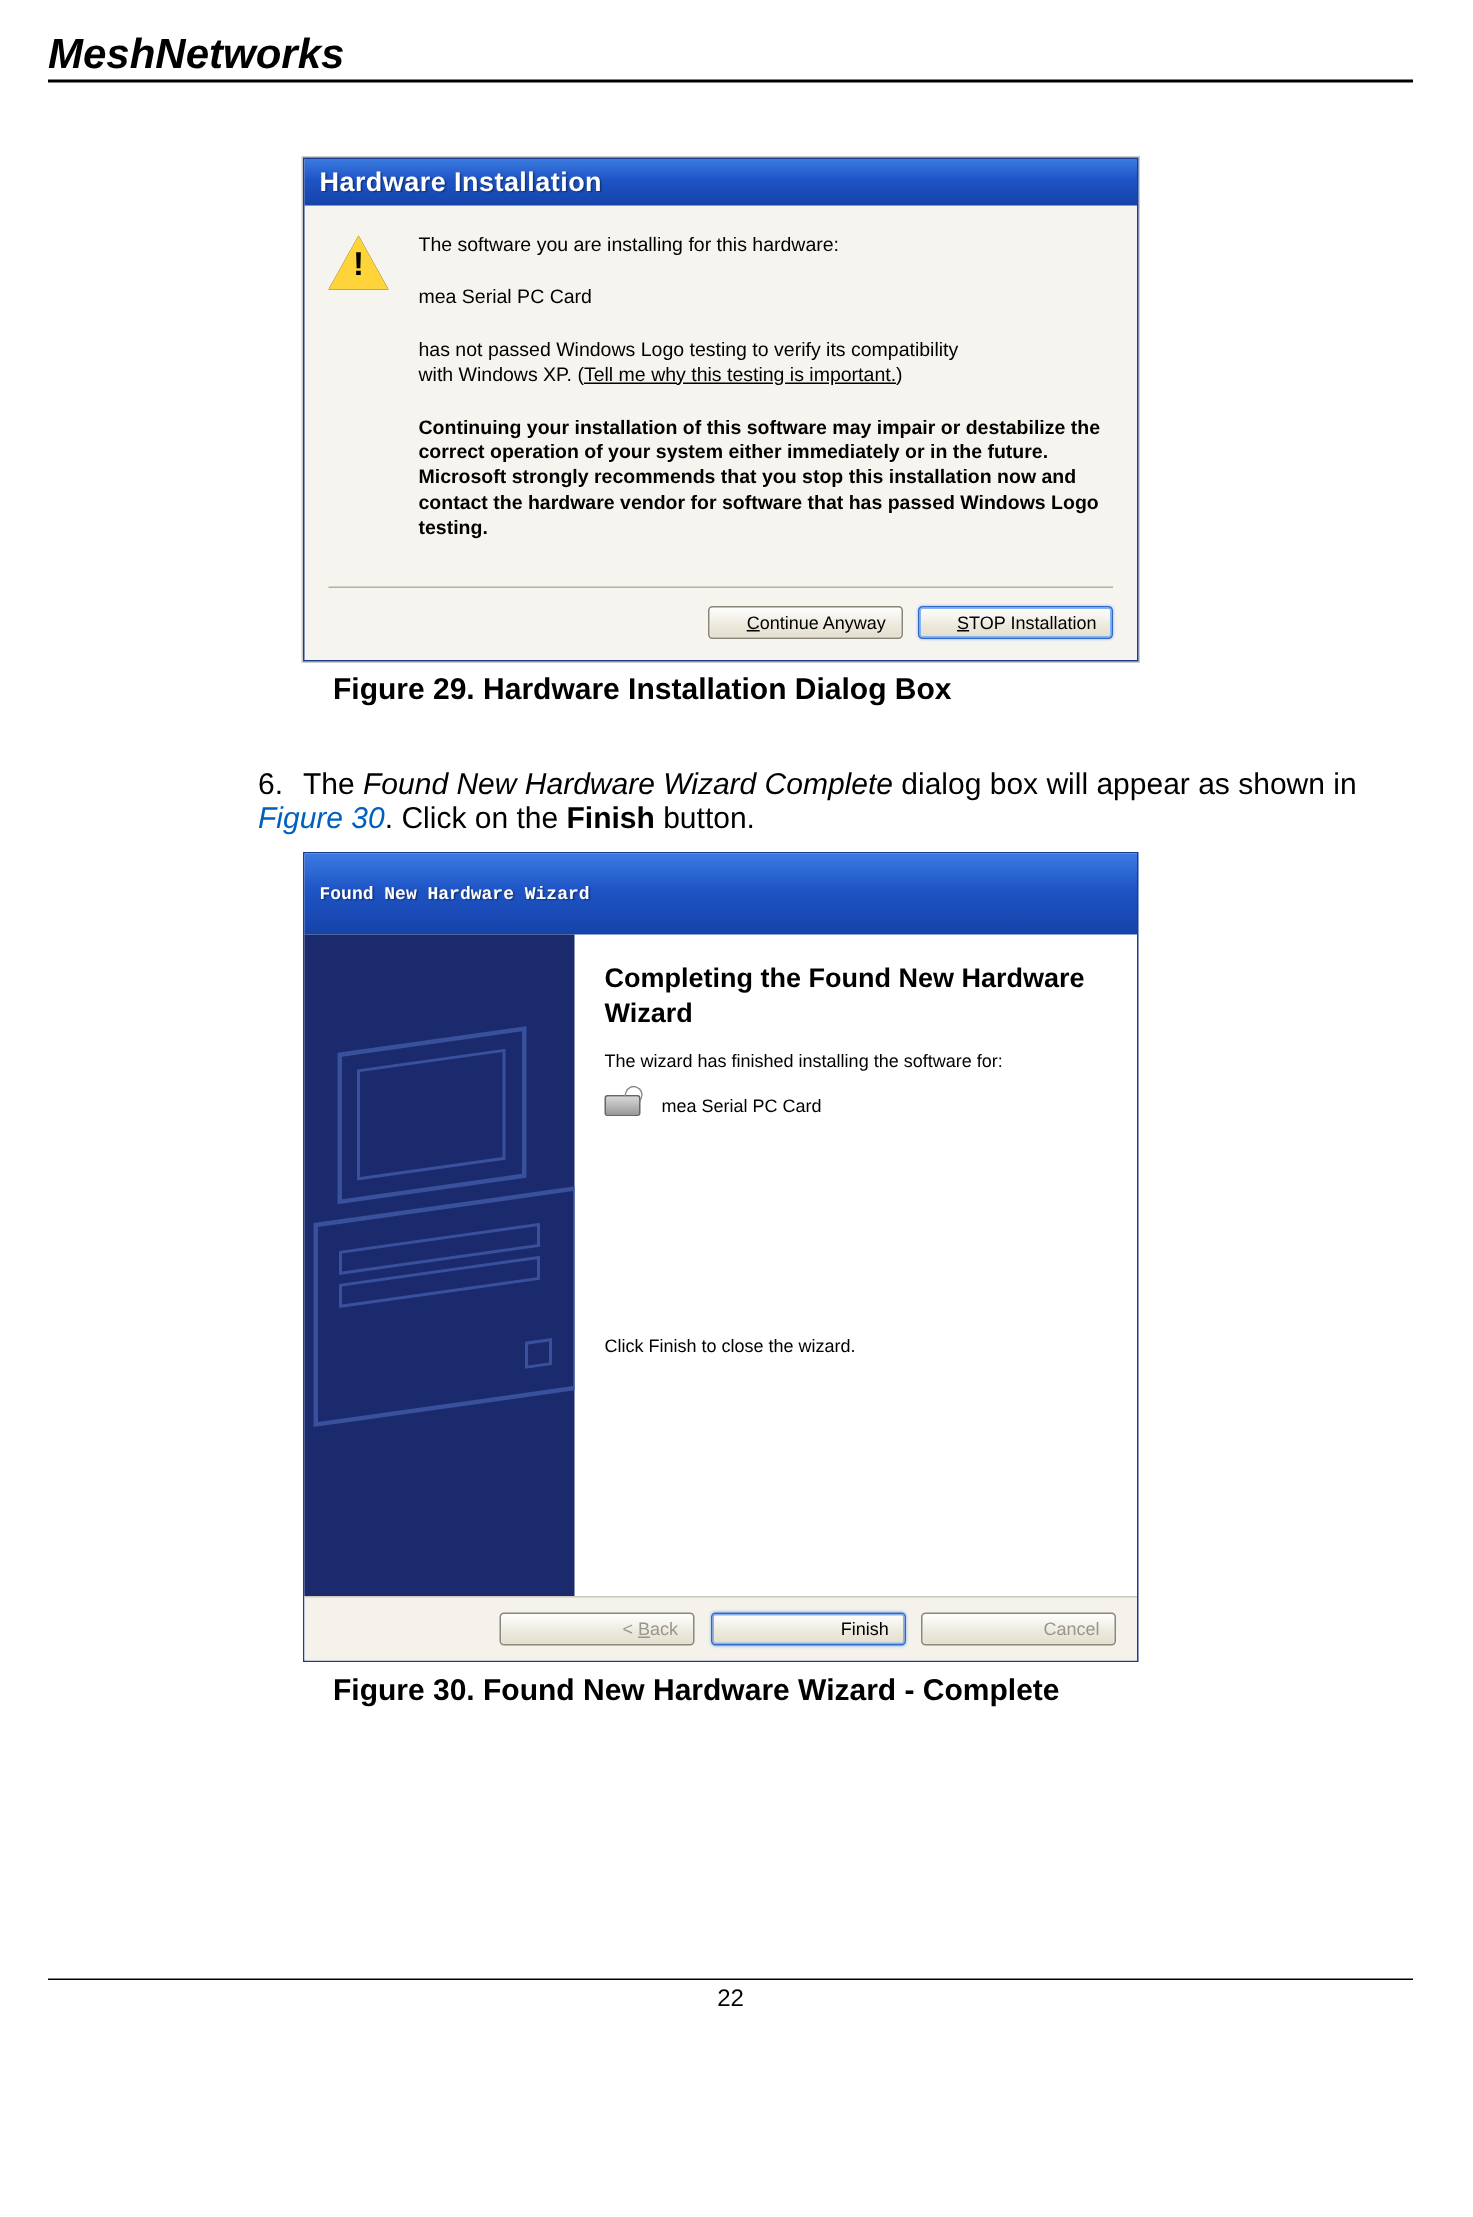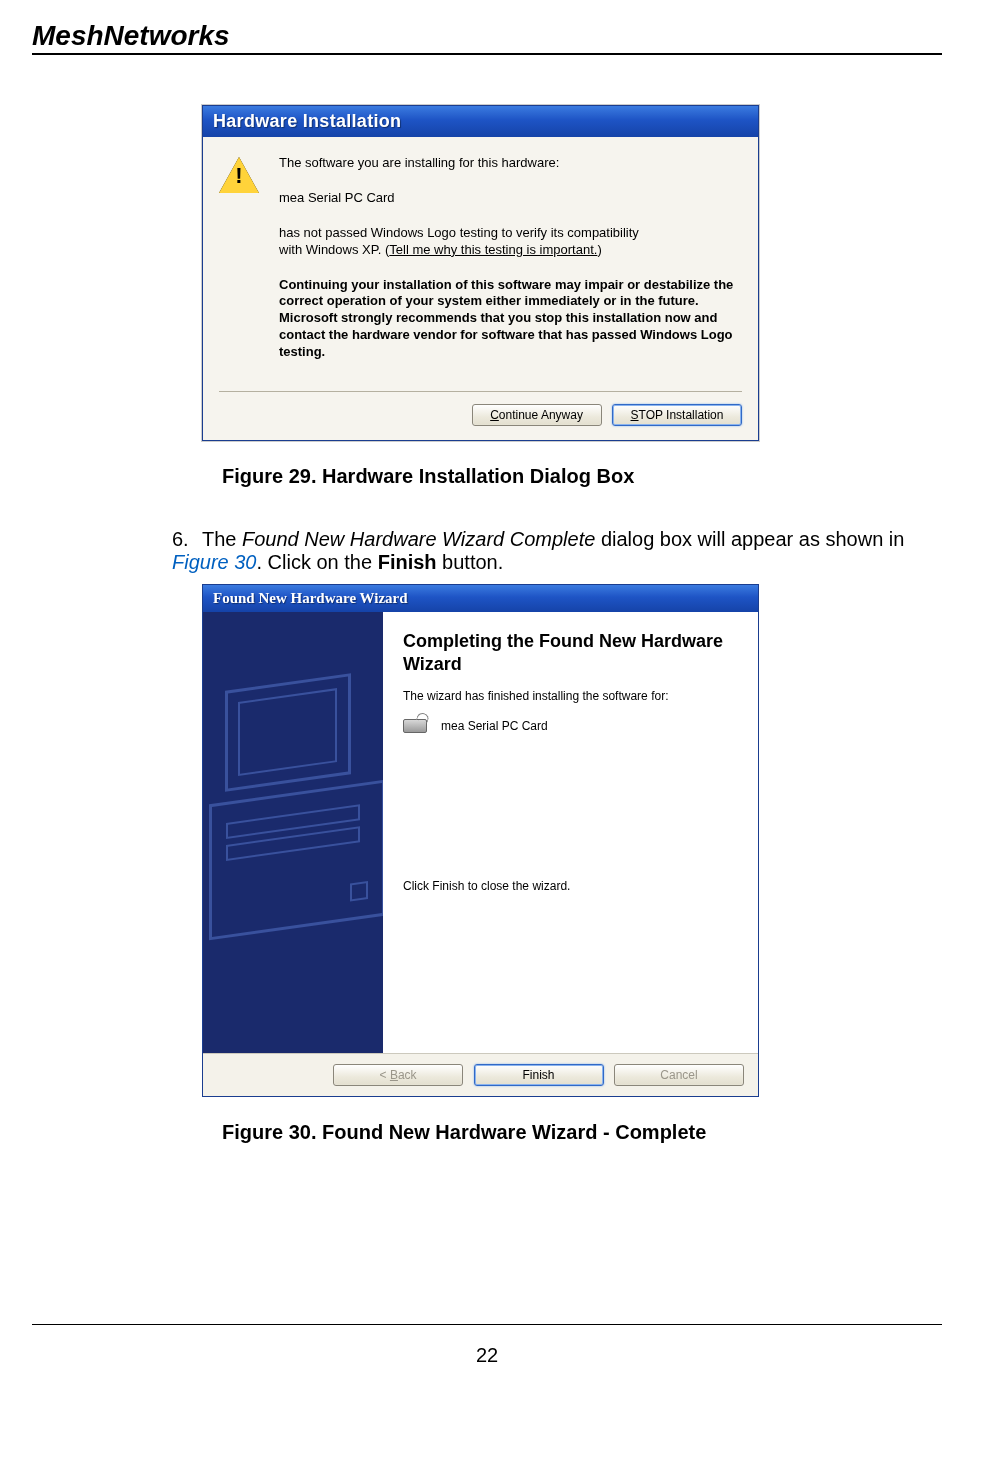--- a/index.html
+++ b/index.html
@@ -22,21 +22,21 @@
   padding-bottom: 1px;
   margin-bottom: 50px;
 }
 .figure-wrap {
   text-align: left;
   margin-left: 140px;
 }
 .fig-caption {
   font-size: 20px;
   font-weight: bold;
-  margin: 24px 0 40px 50px;
+  margin: 8px 0 40px 50px;
 }
 .step-text {
   font-size: 20px;
   margin: 0 30px 10px 140px;
 }
 .step-text .num {
   display: inline-block;
   width: 30px;
 }
 .step-text .italic { font-style: italic; }
@@ -110,21 +110,20 @@
 }
 .xp-button {
   display: inline-block;
   min-width: 108px;
   padding: 3px 10px;
   font-family: Tahoma, sans-serif;
   font-size: 12px;
   background: linear-gradient(to bottom, #ffffff, #ece9dc 60%, #e3dfcf);
   border: 1px solid #8a867a;
   border-radius: 3px;
-  text-align: center;
   margin-left: 6px;
   color: #000;
   box-shadow: inset 0 0 1px #fff;
 }
 .xp-button.default {
   border: 1px solid #3169c6;
   box-shadow: 0 0 0 1px #89b3ef inset, 0 0 2px #7aaef0;
 }
 .underline-letter { text-decoration: underline; }
 
@@ -132,24 +131,24 @@
 .dialog2 {
   width: 555px;
   border: 1px solid #1a3d8f;
   background: #fff;
   margin-left: 30px;
   font-family: Tahoma, sans-serif;
 }
 .dlg2-title {
   background: linear-gradient(to bottom, #3b7be0 0%, #1e54c5 45%, #1543a8 100%);
   color: #fff;
-  font-size: 15px;
-  font-weight: bold;
-  padding: 5px 10px;
-  font-family: Liberation Serif, serif;
+  font-size: 12px;
+  font-weight: bold;
+  padding: 20px 10px;
+  font-family: Liberation Mono, monospace;
   text-shadow: 1px 1px 1px rgba(0,0,0,.4);
 }
 .dlg2-body {
   display: flex;
   height: 441px;
 }
 .dlg2-side {
   width: 180px;
   background: #1a2a6c;
   position: relative;
@@ -238,22 +237,22 @@
   padding: 10px 14px;
   text-align: right;
 }
 .xp-button.disabled {
   color: #9a968a;
 }
 .footer {
   border-top: 1.5px solid #000;
   margin-top: 180px;
   text-align: center;
-  font-size: 20px;
-  padding-top: 19px;
+  font-size: 16px;
+  padding-top: 4px;
 }
 </style>
 </head>
 <body>
 
 <div class="page">
   <div class="doc-header">MeshNetworks</div>
 
   <div class="figure-wrap">
     <div class="dialog1">

